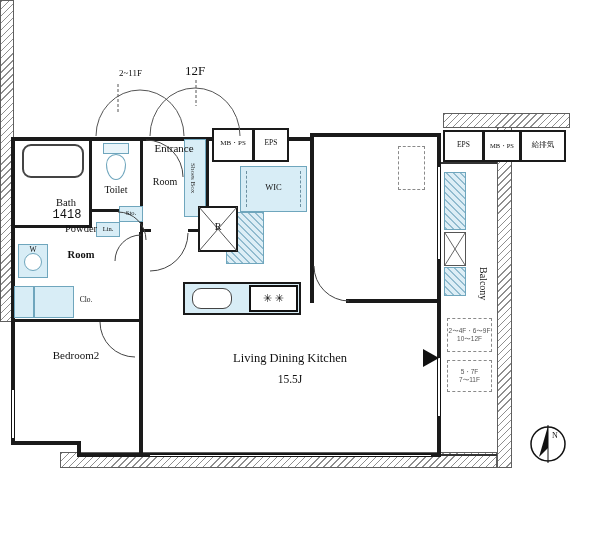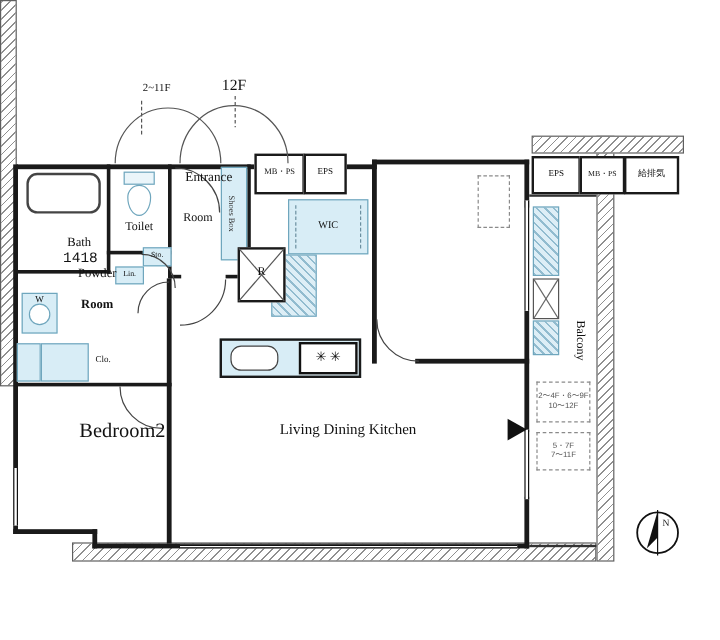--- a/index.html
+++ b/index.html
@@ -160,19 +160,20 @@
   <div class="abs lbl vtext" style="left:478px;top:248px;height:72px;font-size:10px;">Balcony</div>
 
   <div class="abs lbl" style="left:45px;top:223px;width:72px;font-size:10.5px;text-align:center;">Powder</div>
   <div class="abs lbl" style="left:45px;top:249px;width:72px;font-size:10.5px;font-weight:bold;">Room</div>
 
   <div class="abs lbl" style="left:18px;top:246px;width:30px;font-size:7.5px;">W</div>
   <div class="abs lbl" style="left:119px;top:209px;width:24px;font-size:6.5px;">Sto.</div>
   <div class="abs lbl" style="left:96px;top:225px;width:24px;font-size:6.5px;">Lin.</div>
   <div class="abs lbl" style="left:34px;top:296px;width:40px;font-size:7.5px;margin-left:32px;">Clo.</div>
 
-  <div class="abs lbl" style="left:16px;top:349px;width:120px;font-size:17px;margin-left:26px;">Bedroom2</div>
+  <div class="abs lbl" style="left:16px;top:349px;width:120px;font-size:11px;">Bedroom2</div>
 
   <div class="abs lbl" style="left:180px;top:351px;width:220px;font-size:12.5px;">Living Dining Kitchen</div>
+  <div class="abs lbl" style="left:180px;top:373px;width:220px;font-size:11.5px;">15.5J</div>
 
   <div class="abs lbl" style="left:198px;top:221px;width:40px;font-size:10px;">R</div>
 
 </div>
 
 </body></html>

